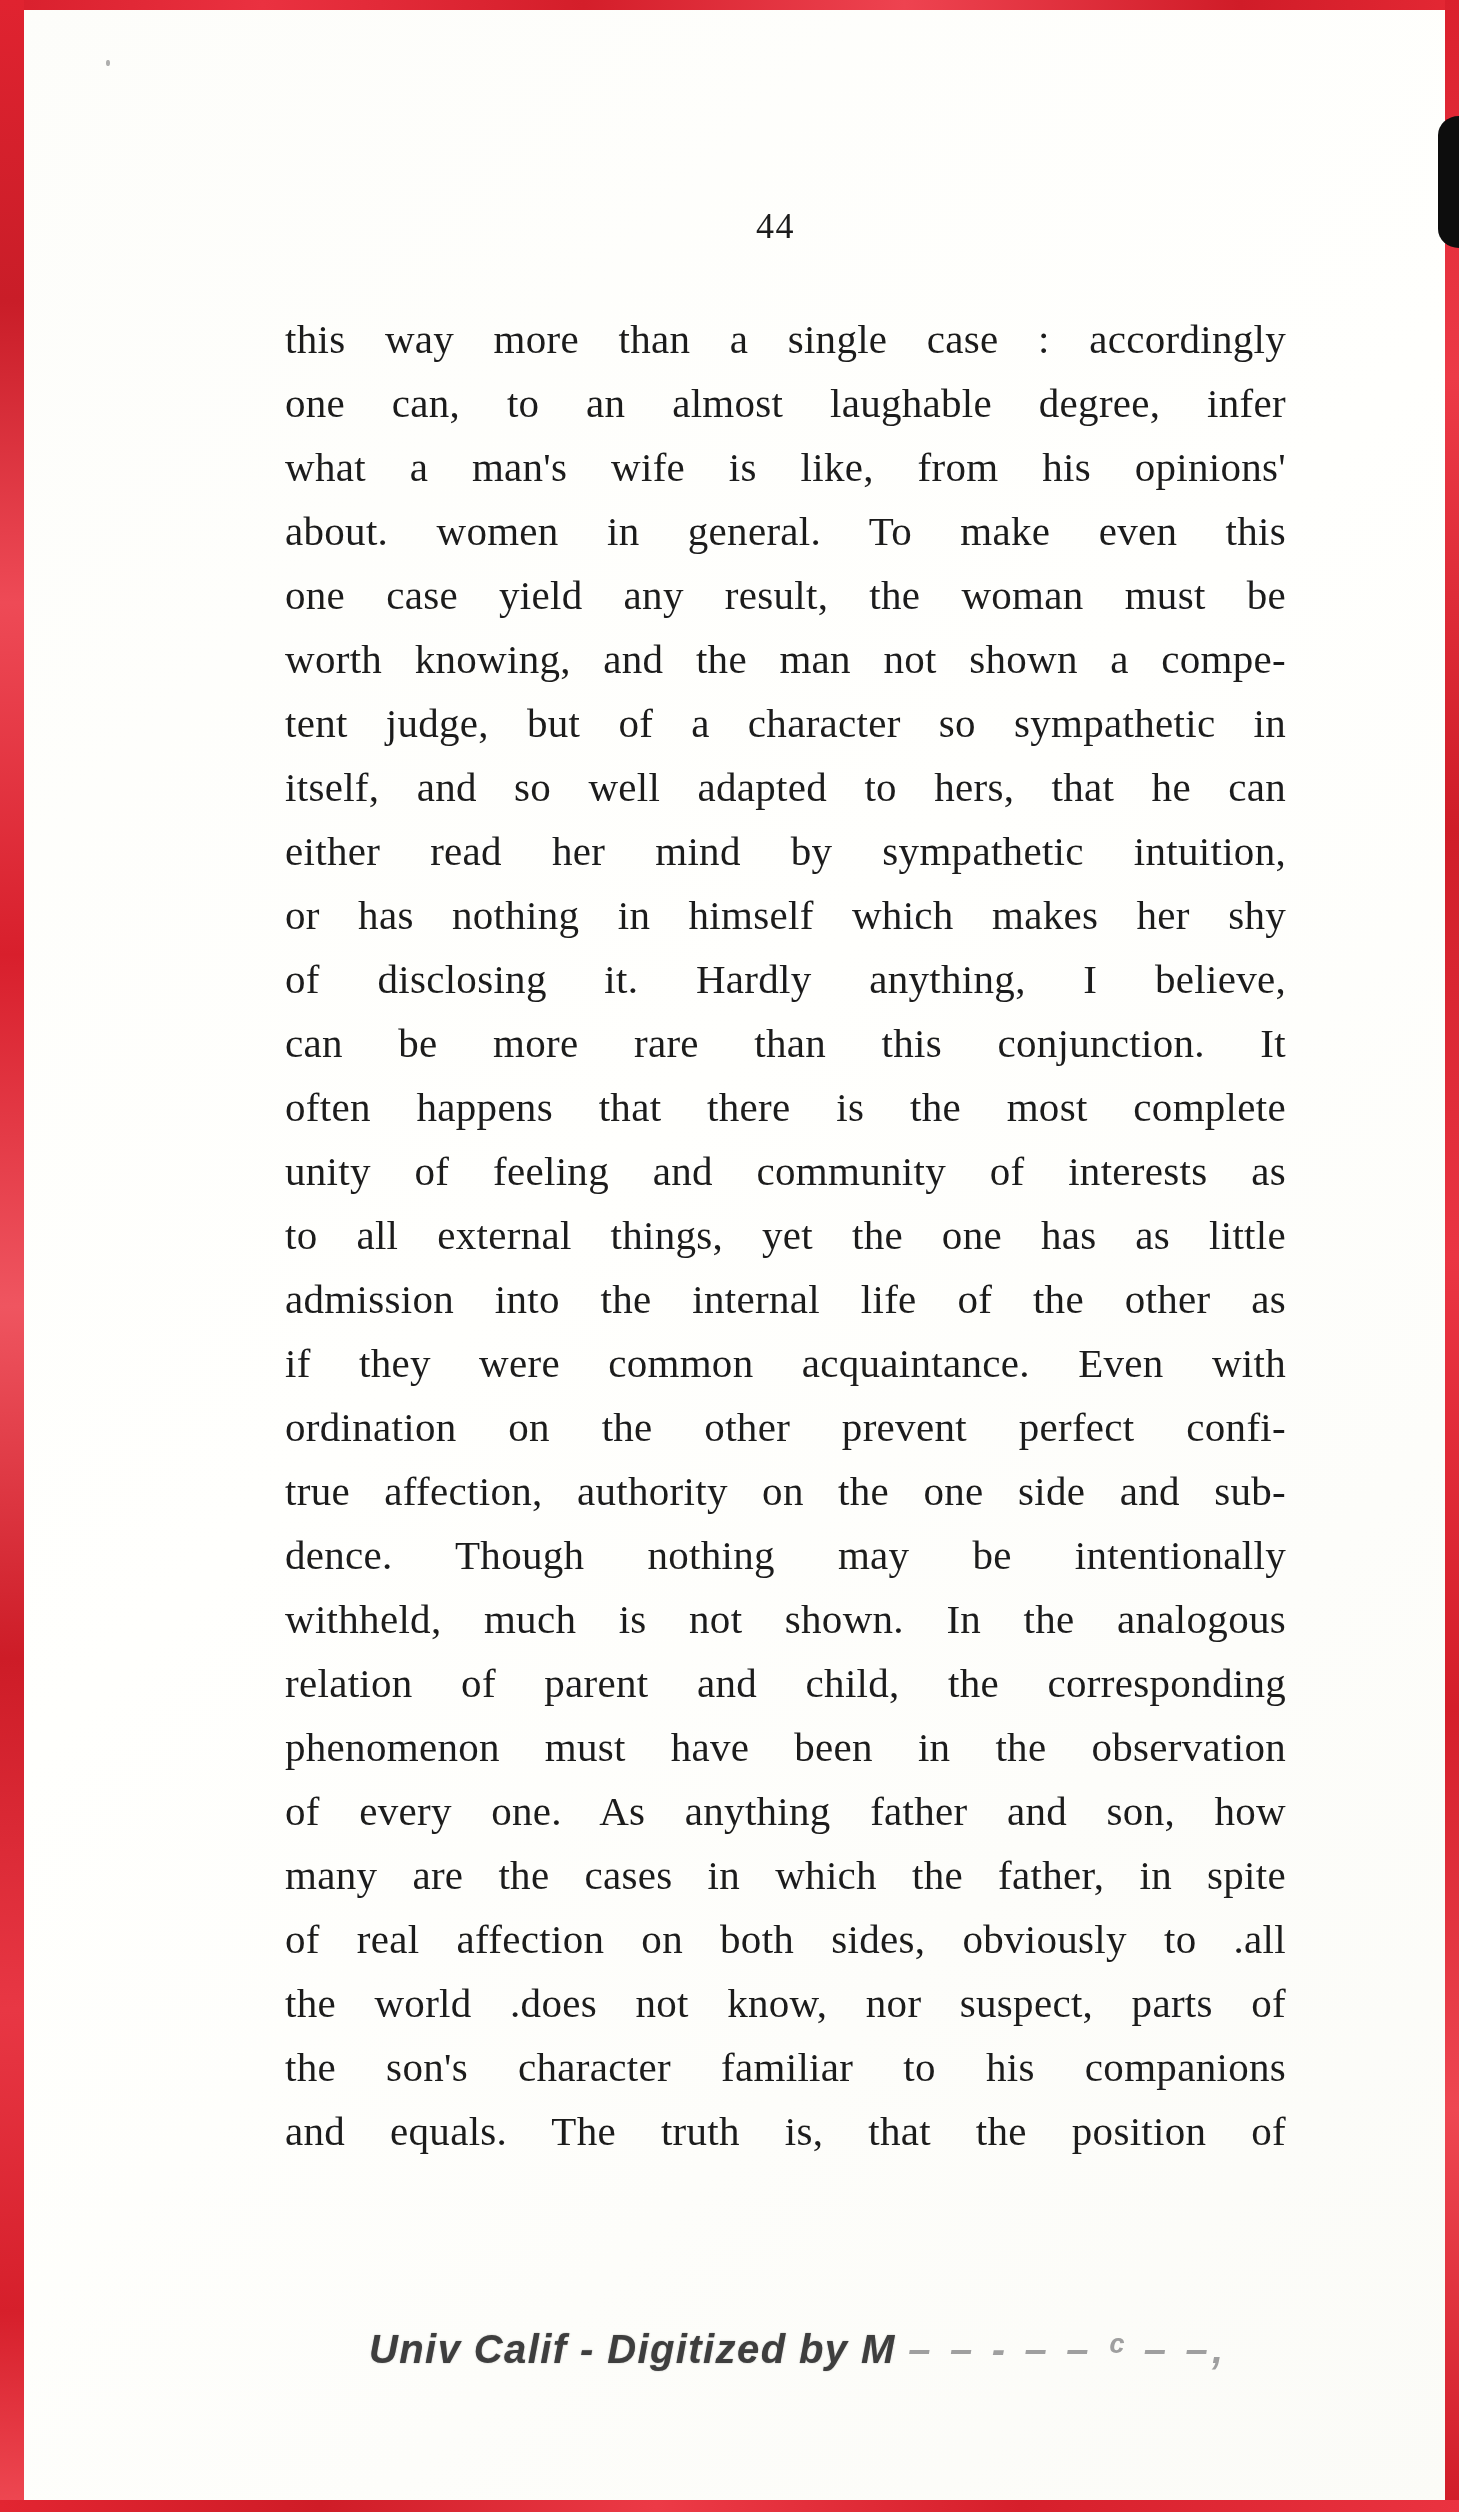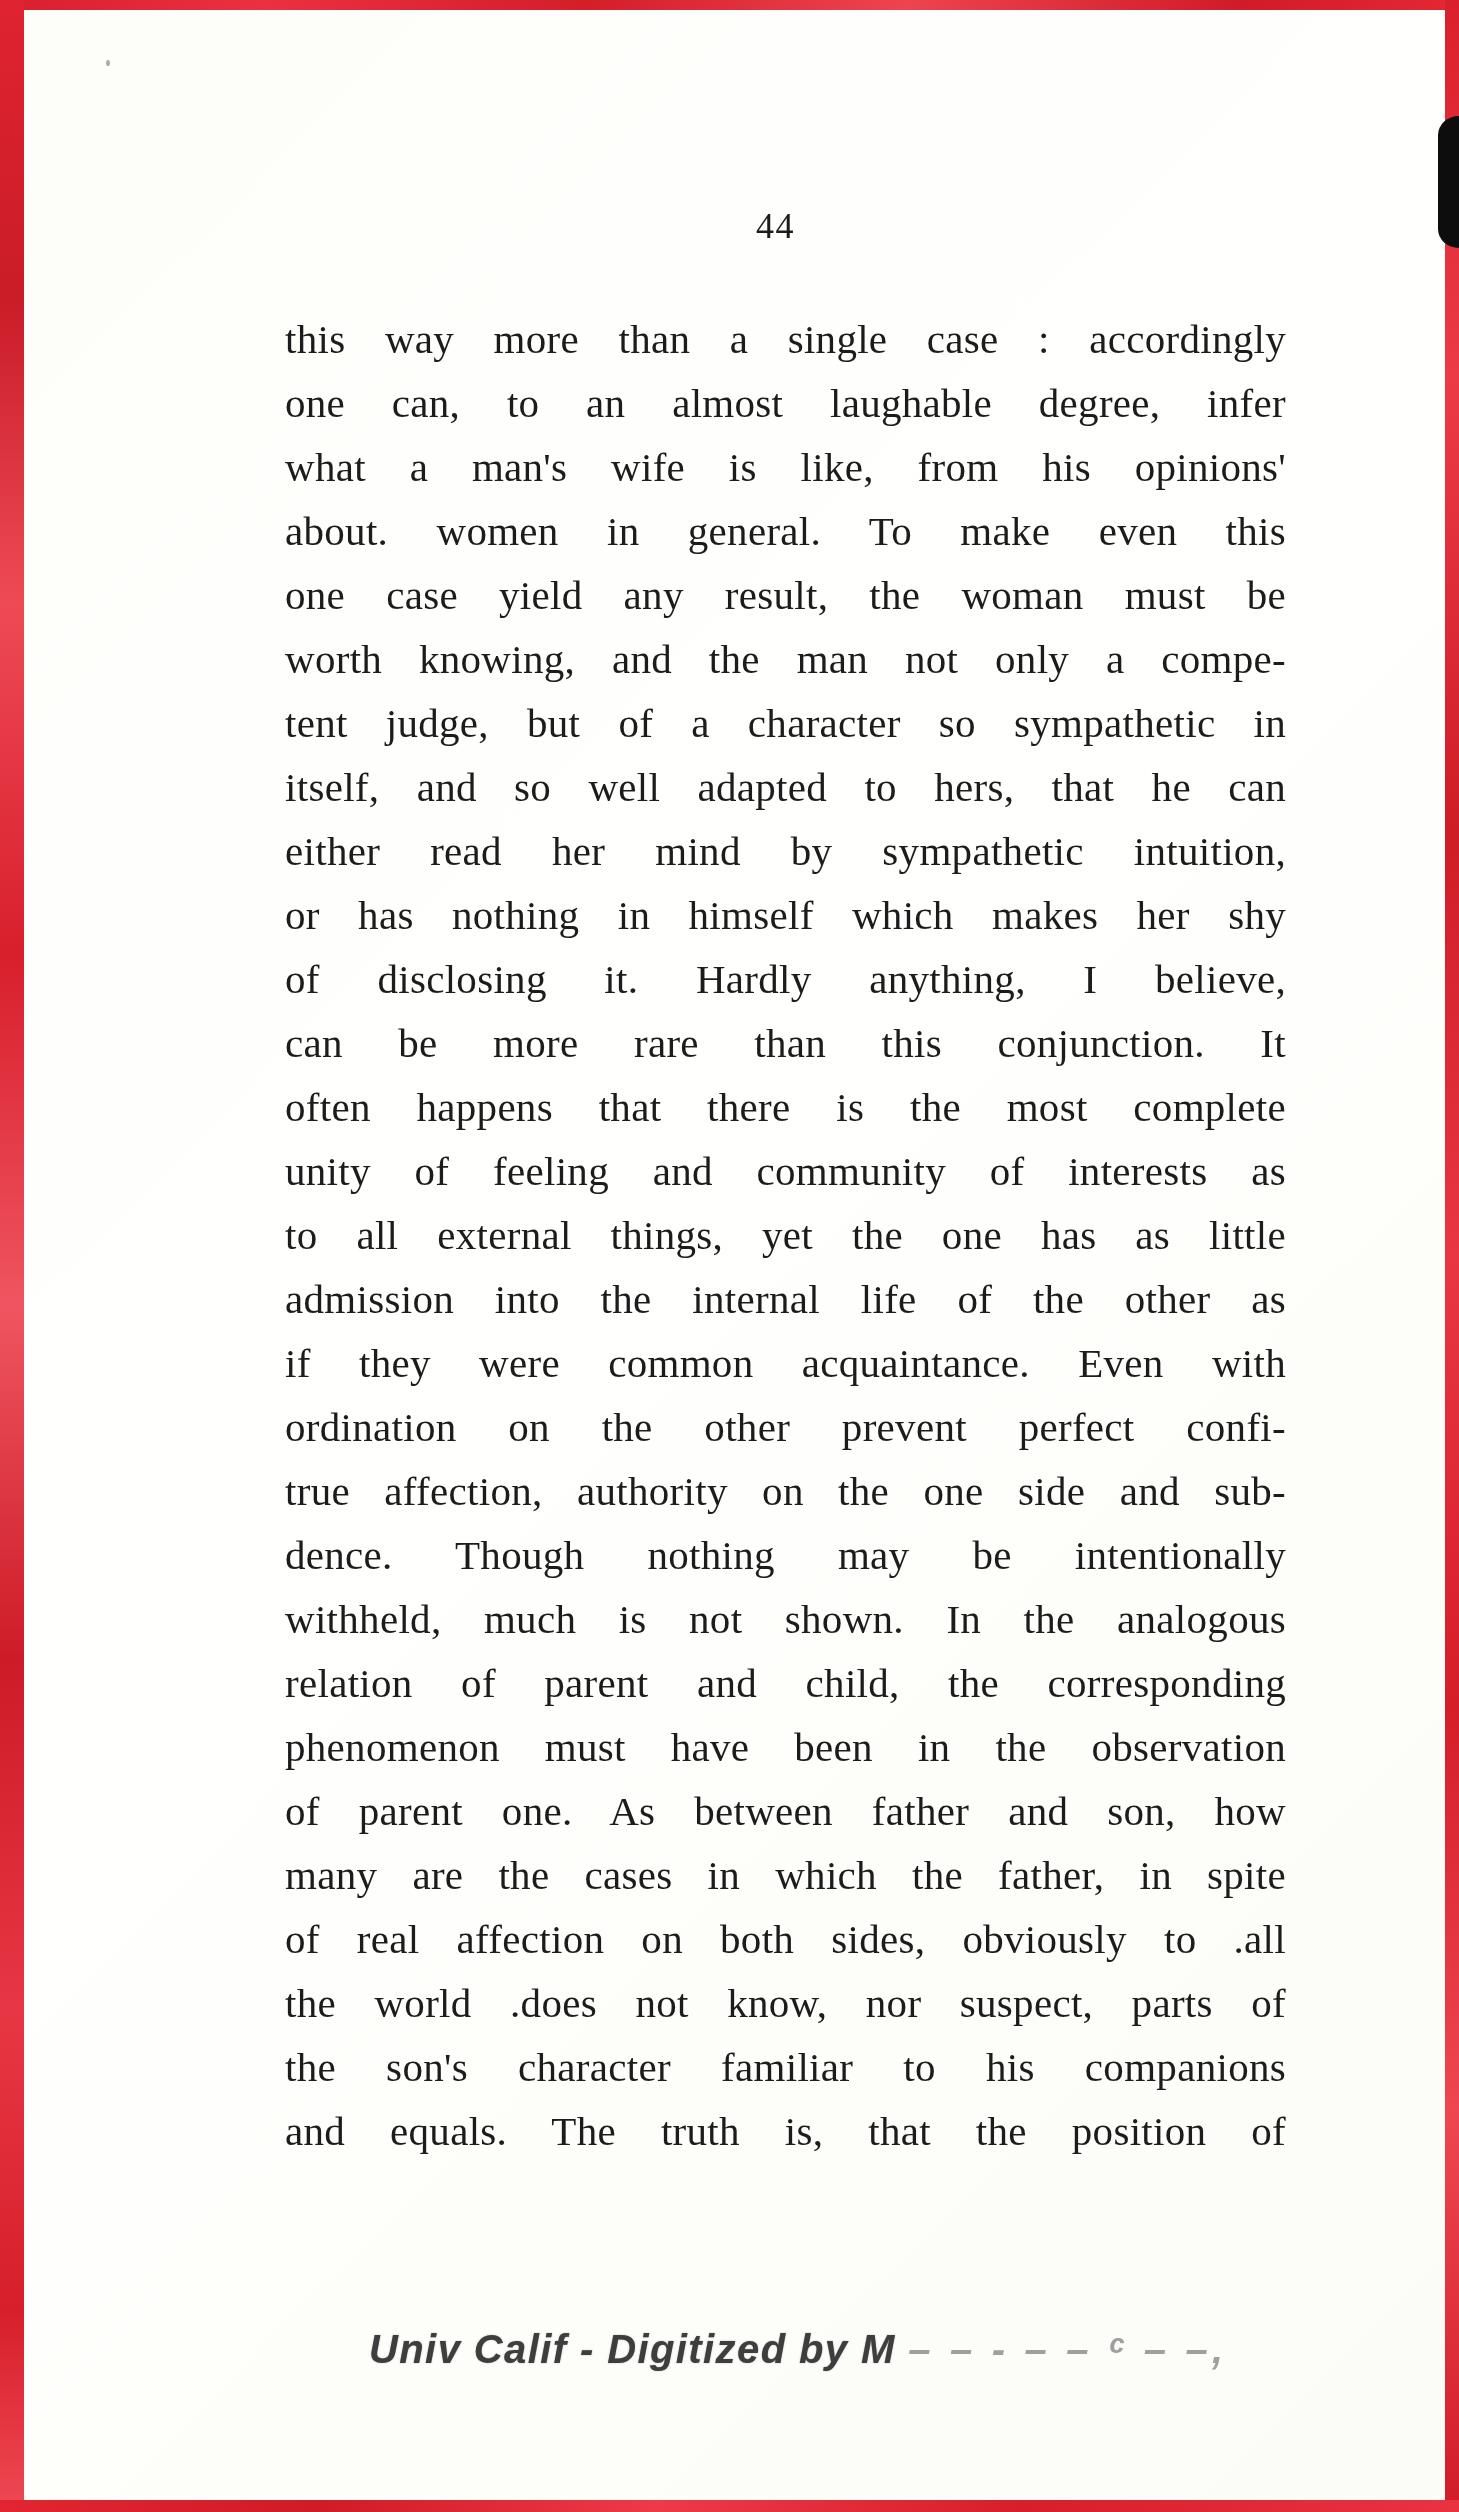--- a/index.html
+++ b/index.html
@@ -125,39 +125,39 @@
   <div class="speck"></div>
 
   <div class="page-number">44</div>
 
   <div class="body-text">
     <div class="line">this way more than a single case : accordingly</div>
     <div class="line">one can, to an almost laughable degree, infer</div>
     <div class="line">what a man's wife is like, from his opinions'</div>
     <div class="line">about. women in general.  To make even this</div>
     <div class="line">one case yield any result, the woman must be</div>
-    <div class="line">worth knowing, and the man not only a compe-</div>
+    <div class="line">worth knowing, and the man not shown a compe-</div>
     <div class="line">tent judge, but of a character so sympathetic in</div>
     <div class="line">itself, and so well adapted to hers, that he can</div>
     <div class="line">either read her mind by sympathetic intuition,</div>
     <div class="line">or has nothing in himself which makes her shy</div>
     <div class="line">of disclosing it.  Hardly anything, I believe,</div>
     <div class="line">can be more rare than this conjunction.  It</div>
     <div class="line">often happens that there is the most complete</div>
     <div class="line">unity of feeling and community of interests as</div>
     <div class="line">to all external things, yet the one has as little</div>
     <div class="line">admission into the internal life of the other as</div>
     <div class="line">if they were common acquaintance.  Even with</div>
     <div class="line">ordination on the other prevent perfect confi-</div>
     <div class="line">true affection, authority on the one side and sub-</div>
     <div class="line">dence.  Though nothing may be intentionally</div>
     <div class="line">withheld, much is not shown.  In the analogous</div>
     <div class="line">relation of parent and child, the corresponding</div>
     <div class="line">phenomenon must have been in the observation</div>
-    <div class="line">of parent one.  As between father and son, how</div>
+    <div class="line">of every one.  As anything father and son, how</div>
     <div class="line">many are the cases in which the father, in spite</div>
     <div class="line">of real affection on both sides, obviously to .all</div>
     <div class="line">the world .does not know, nor suspect, parts of</div>
     <div class="line">the son's character familiar to his companions</div>
     <div class="line">and equals.  The truth is, that the position of</div>
   </div>
 
   <div class="footer">
     <span>Univ Calif - Digitized by M</span>
     <span class="tail">– – - – –  ᶜ  – –,</span>

